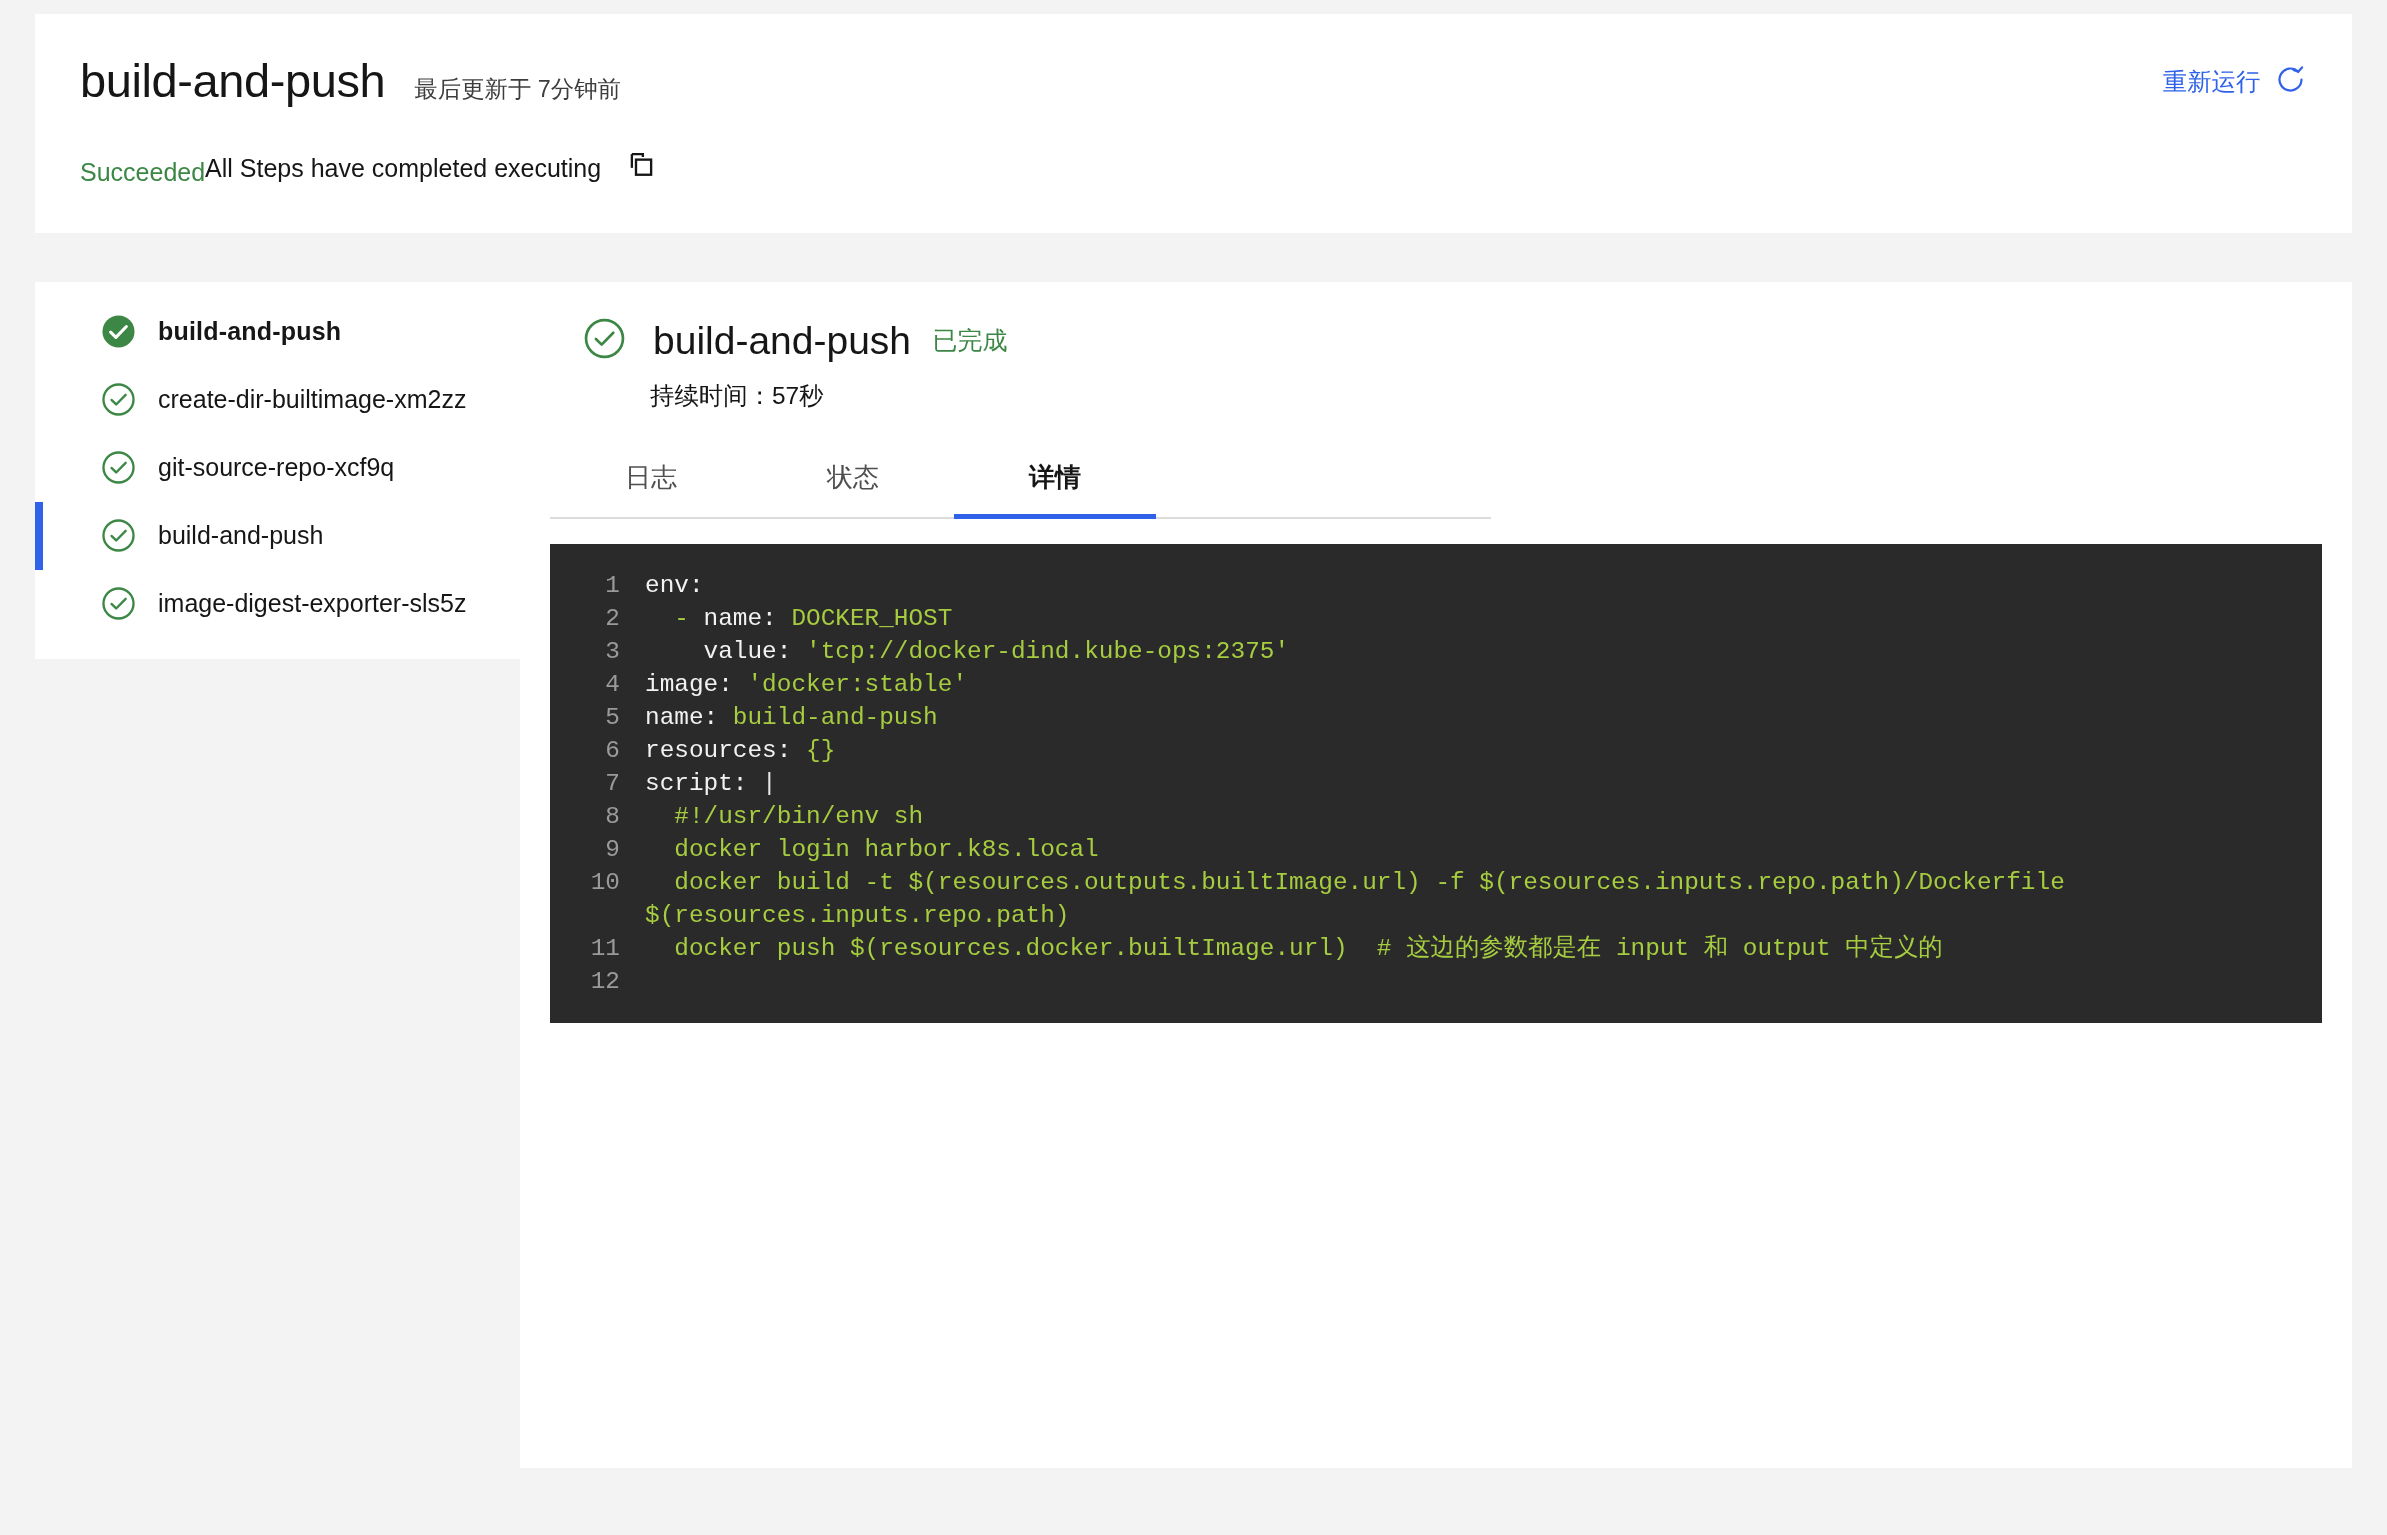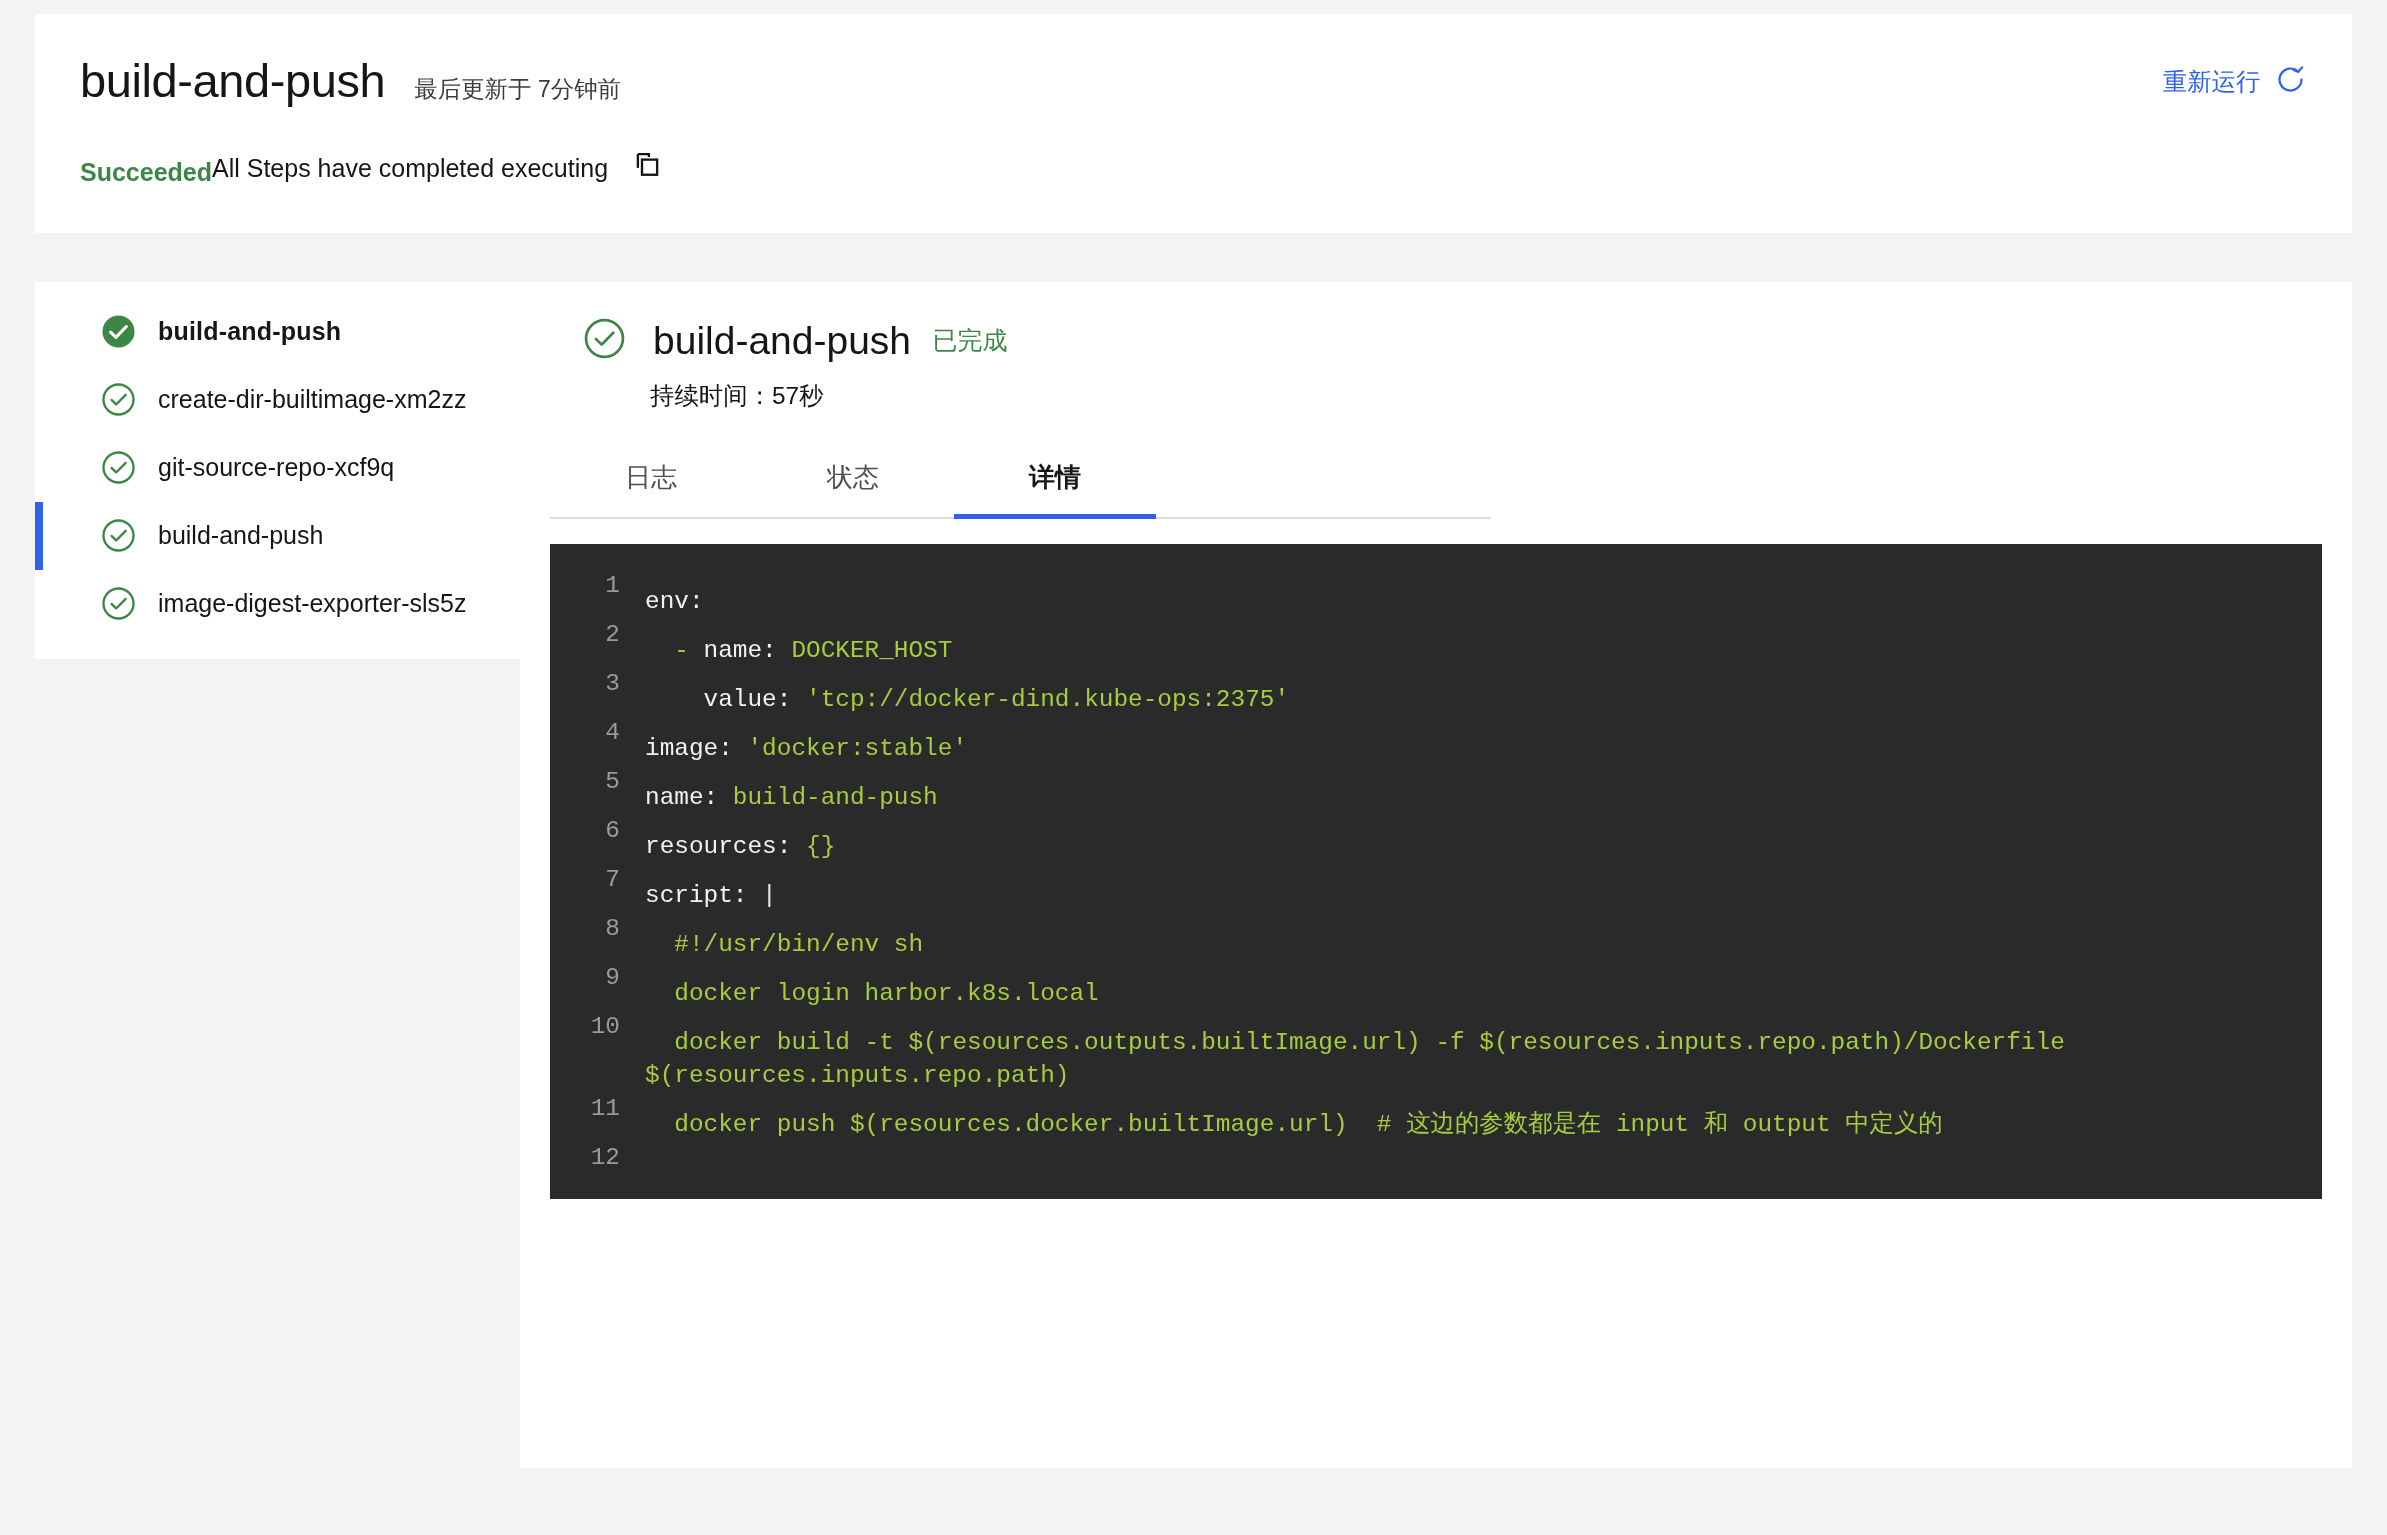--- a/index.html
+++ b/index.html
@@ -67,21 +67,21 @@
   .rerun-icon { display: block; }
 
   .header-status {
     display: flex;
     align-items: center;
     padding: 45px 0 0 45px;
   }
   .status-succeeded {
     font-size: 25px;
     color: #3c8745;
-    font-weight: 700;
+    font-weight: 400;
     margin-top: 8px;
   }
   .status-message {
     font-size: 25px;
     color: #161616;
   }
   .copy-icon {
     margin-left: 23.4px;
     display: block;
     cursor: pointer;
@@ -202,21 +202,20 @@
     color: #9a9a9a;
     user-select: none;
     padding-right: 0;
   }
   .cl {
     flex: 1 1 auto;
     padding-left: 25px;
     white-space: pre-wrap;
     word-break: break-word;
     color: #e8e8e8;
-    margin-top: 16px;
   }
   .tk-key { color: #f2f2f2; }
   .tk-val { color: #a6cc3f; }
   .tk-plain { color: #e8e8e8; }
   .tk-cmt { color: #a6cc3f; }
 </style>
 </head>
 <body>
 
 <div id="page">

